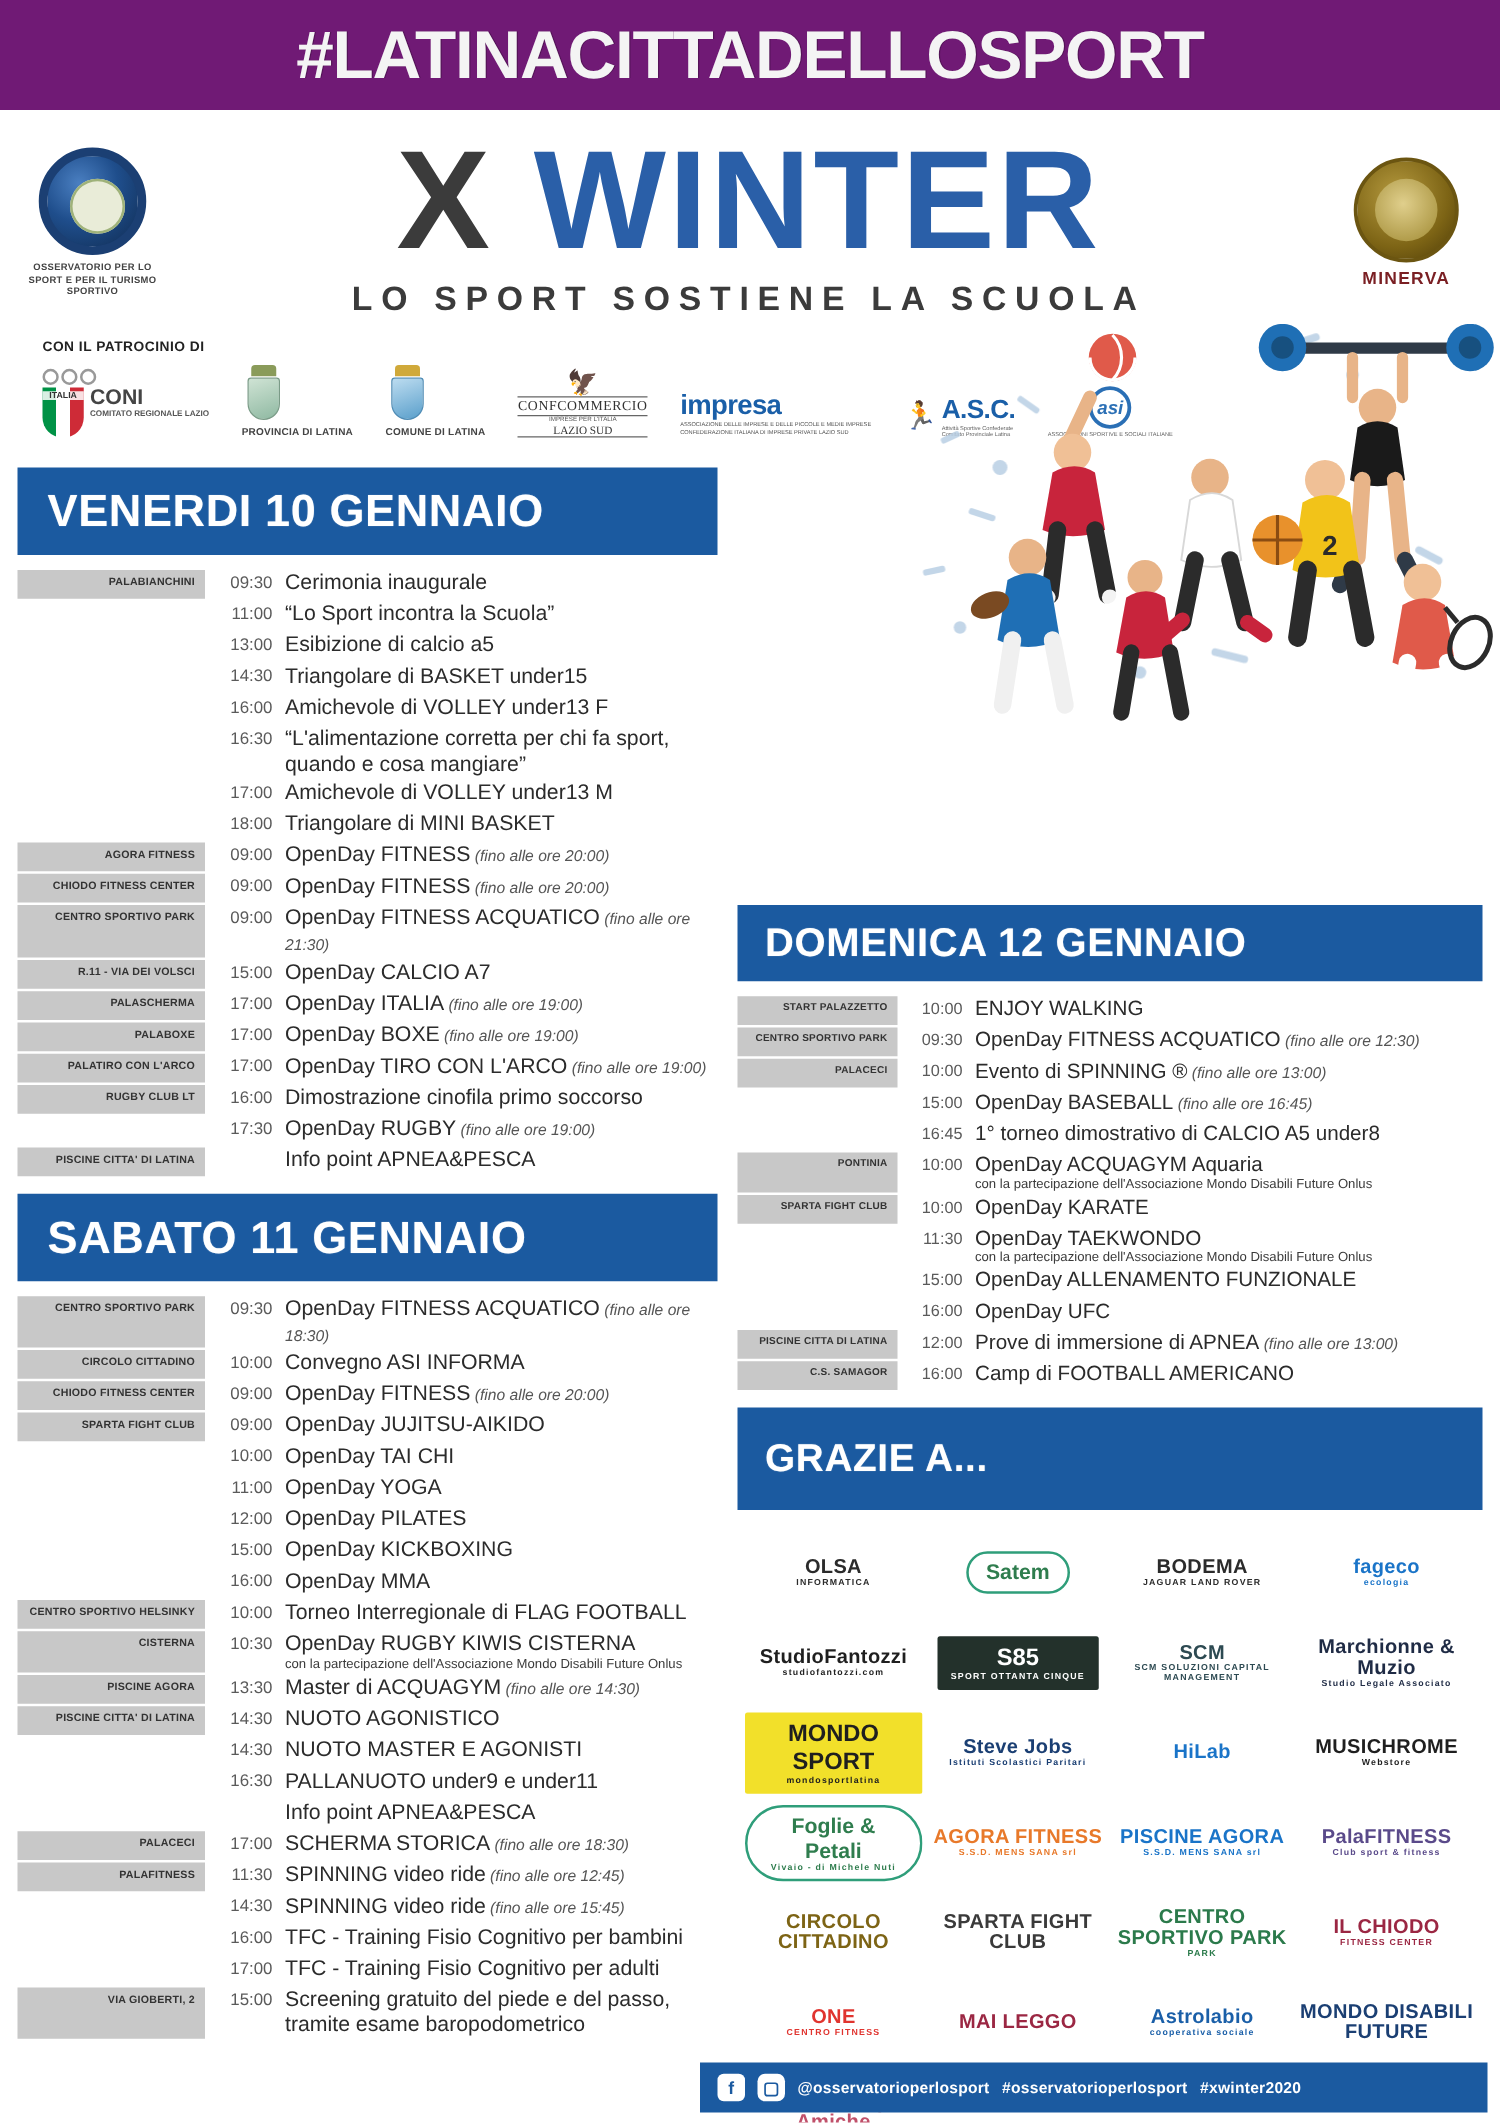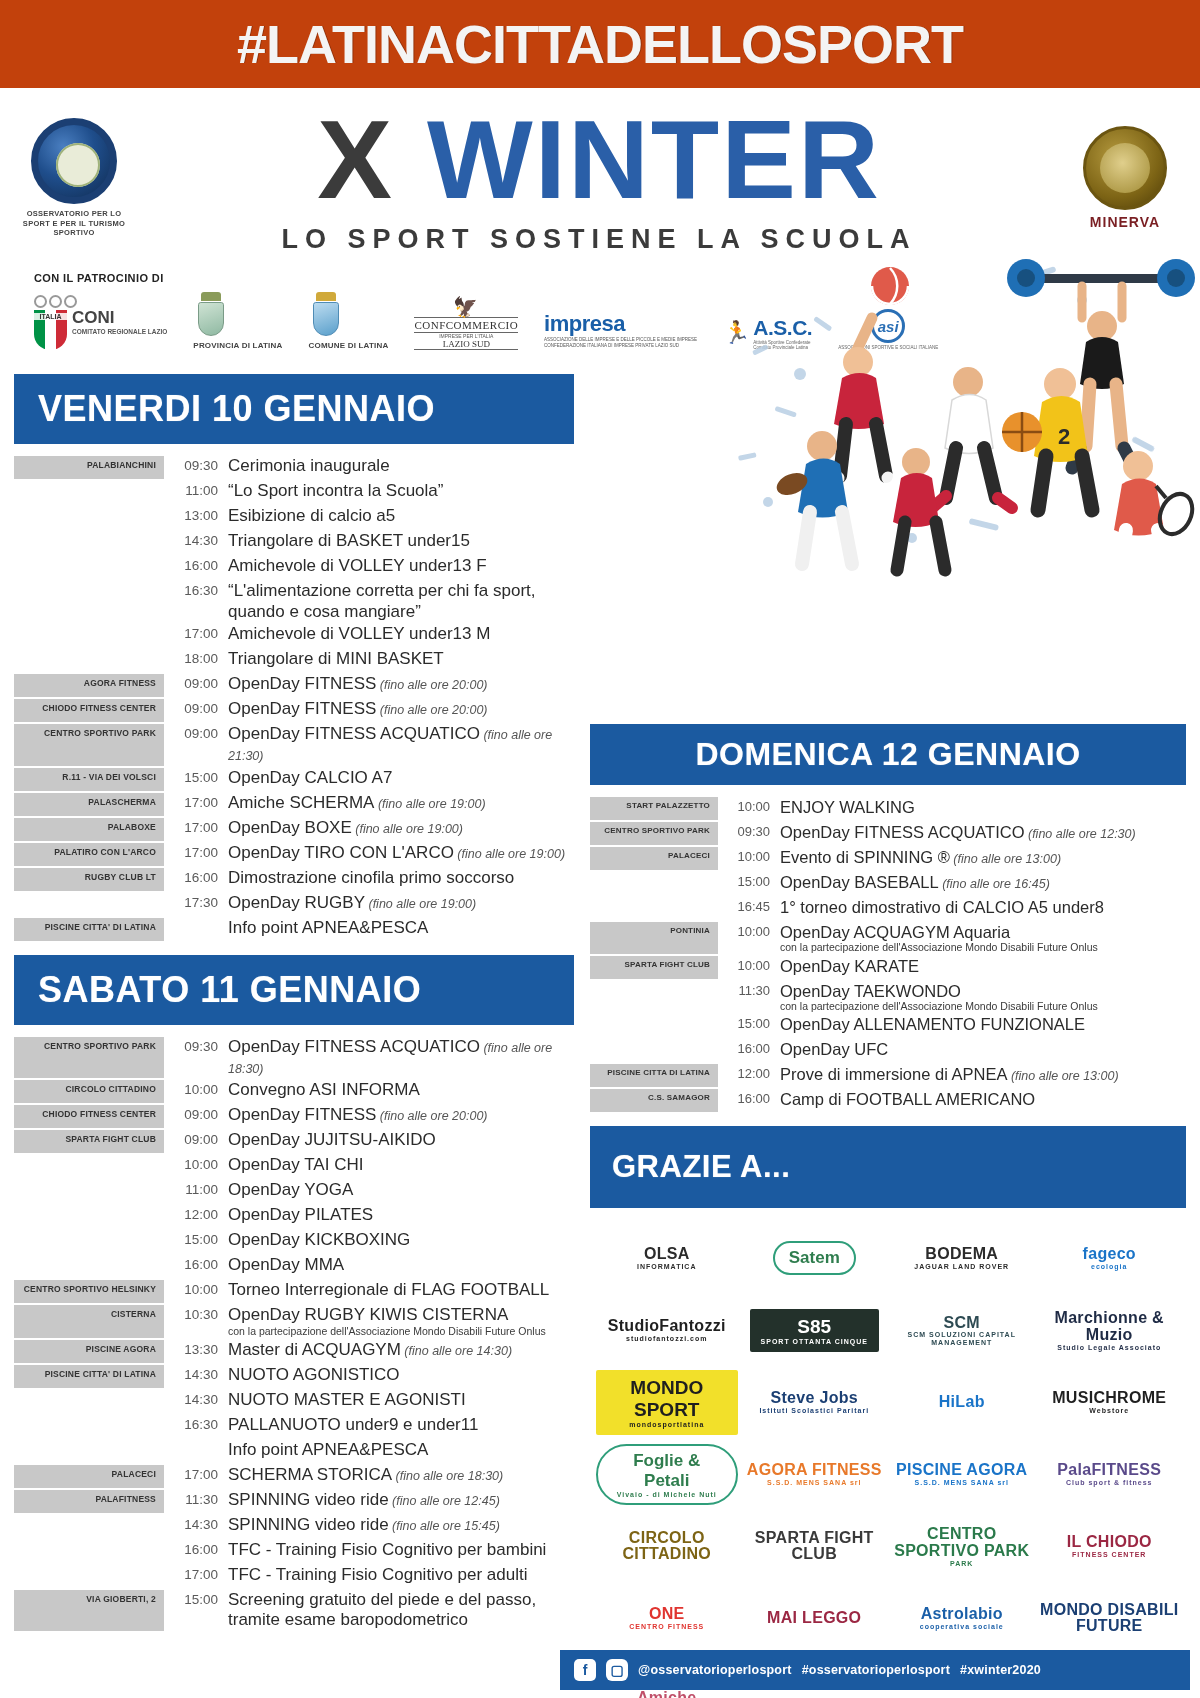--- a/index.html
+++ b/index.html
@@ -13,21 +13,21 @@
   .poster {
     position: relative;
     width: 1200px;
     height: 1698px;
     background: #ffffff;
   }
 
   
   .hashtag-bar {
     height: 88px;
-    background: #c2410c;
+    background: #701a75;
     display: flex;
     align-items: center;
     justify-content: center;
   }
   .hashtag-text {
     font-family: "Liberation Sans", sans-serif;
     font-weight: bold;
     font-size: 54px;
     letter-spacing: -1px;
     color: #f4f4f4;
@@ -205,21 +205,21 @@
   .day-header {
     background: #1b5aa0;
     color: #ffffff;
     font-size: 36px;
     font-weight: bold;
     letter-spacing: .5px;
     padding: 14px 24px;
     margin: 14px 0 12px;
     text-shadow: 0 0 1px rgba(255,255,255,.4);
   }
-  .day-header.small { font-size: 32px; padding: 12px 22px; text-align: center; }
+  .day-header.small { font-size: 32px; padding: 12px 22px; }
   .day-header.grazie { font-size: 31px; padding: 23px 22px; margin-bottom: 16px; }
 
   .sched-row {
     display: flex;
     align-items: flex-start;
     margin-bottom: 2px;
     min-height: 23px;
   }
   .venue {
     flex: 0 0 150px;
@@ -557,21 +557,21 @@
             <div class="evt"><span>OpenDay FITNESS ACQUATICO</span><span class="until"> (fino alle ore 21:30)</span></div>
           </div>
           <div class="sched-row">
             <div class="venue">R.11 - VIA DEI VOLSCI</div>
             <div class="time">15:00</div>
             <div class="evt"><span>OpenDay CALCIO A7</span></div>
           </div>
           <div class="sched-row">
             <div class="venue">PALASCHERMA</div>
             <div class="time">17:00</div>
-            <div class="evt"><span>Amiche SCHERMA</span><span class="until"> (fino alle ore 19:00)</span></div>
+            <div class="evt"><span>OpenDay ITALIA</span><span class="until"> (fino alle ore 19:00)</span></div>
           </div>
           <div class="sched-row">
             <div class="venue">PALABOXE</div>
             <div class="time">17:00</div>
             <div class="evt"><span>OpenDay BOXE</span><span class="until"> (fino alle ore 19:00)</span></div>
           </div>
           <div class="sched-row">
             <div class="venue">PALATIRO CON L'ARCO</div>
             <div class="time">17:00</div>
             <div class="evt"><span>OpenDay TIRO CON L'ARCO</span><span class="until"> (fino alle ore 19:00)</span></div>

